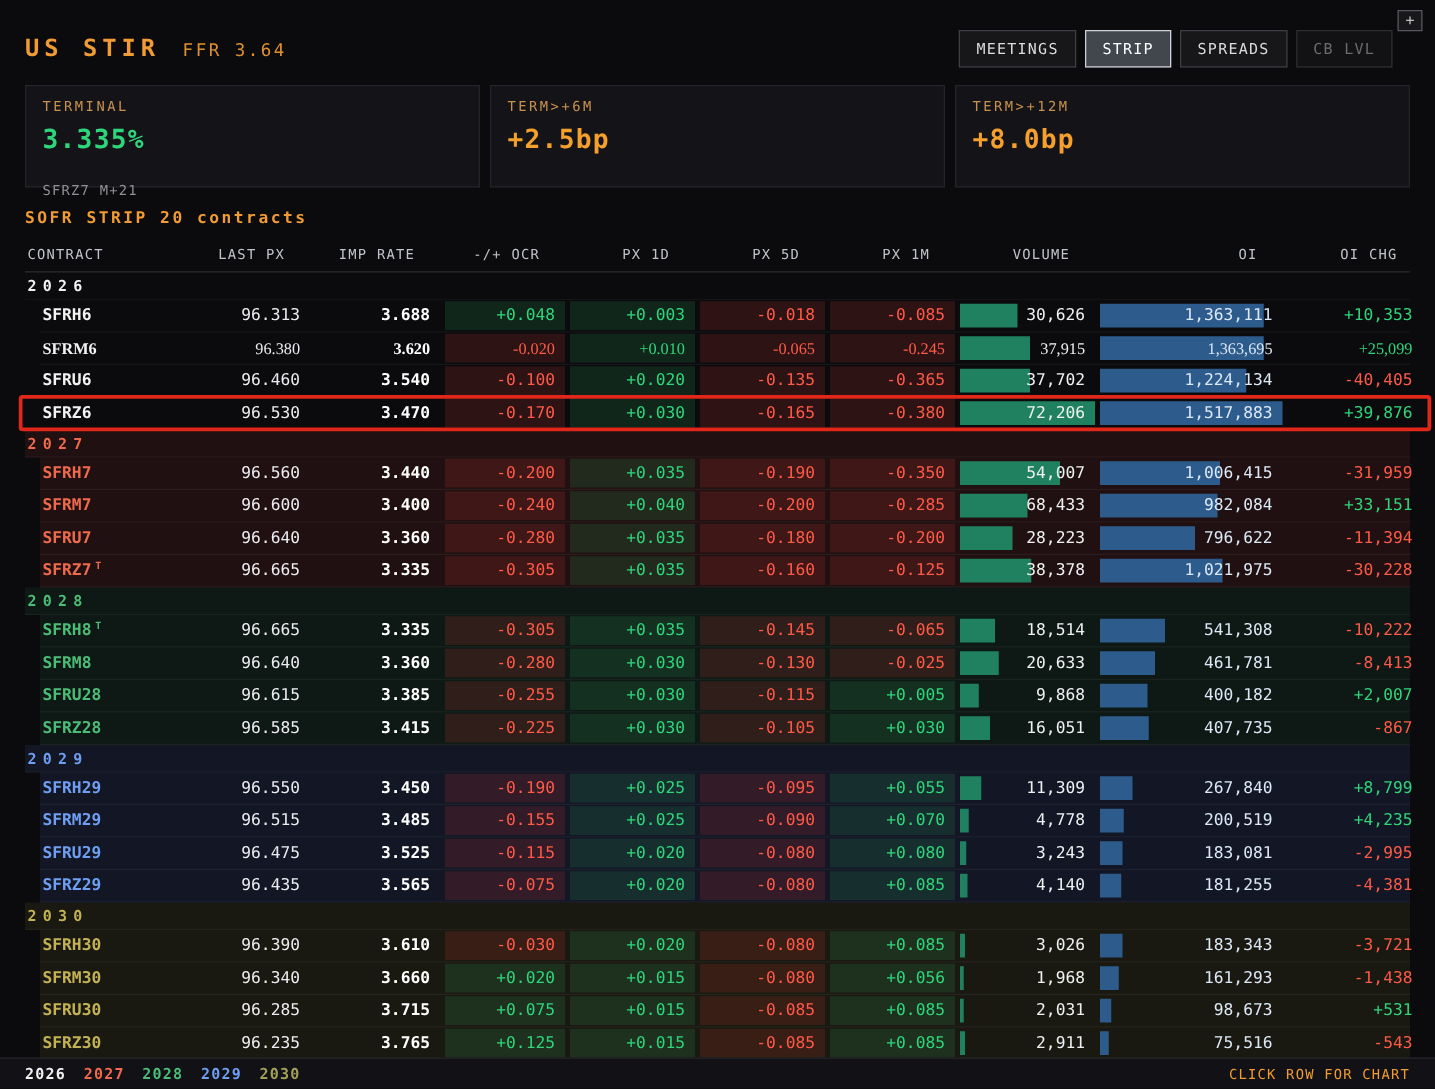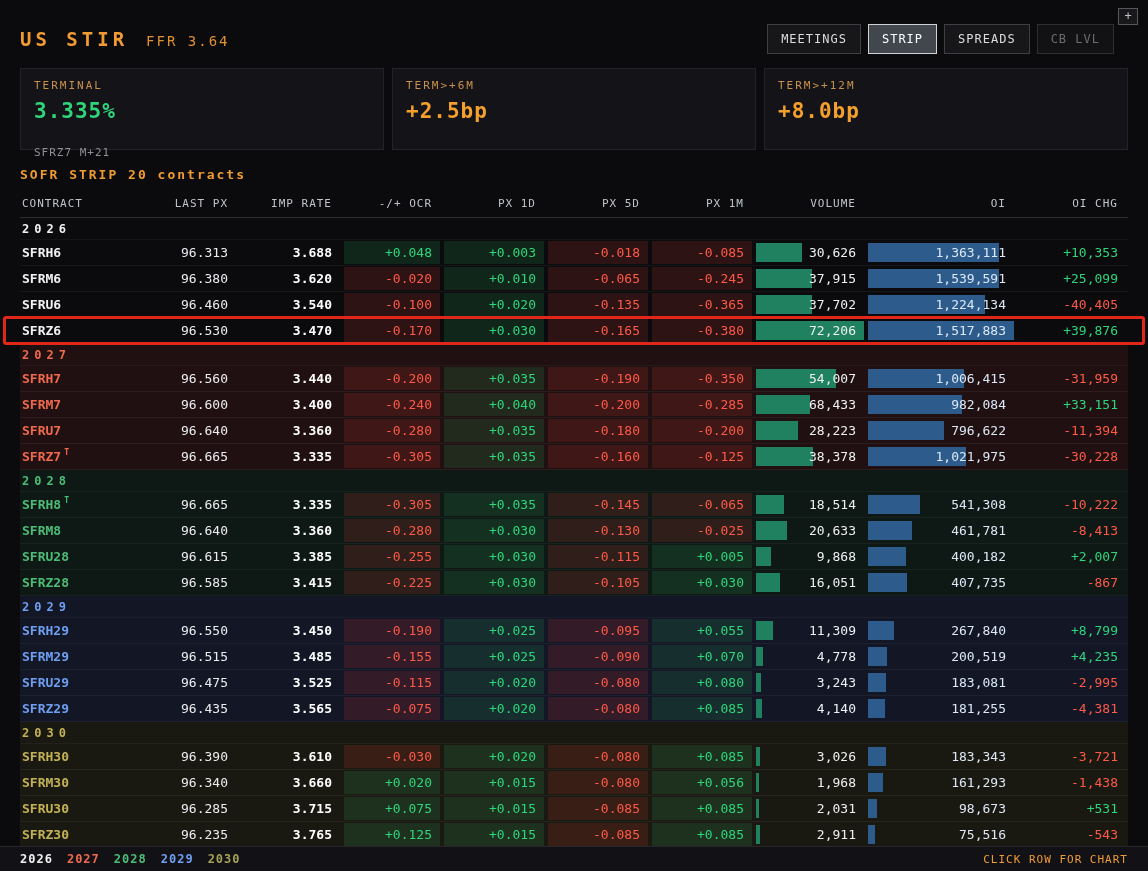--- a/index.html
+++ b/index.html
@@ -44,21 +44,21 @@
   
   .table { margin:0 20px; }
   .grid { display:grid; grid-template-columns:100px 118px 104px 100px 104px 104px 104px 112px 150px 112px; }
   .thead { border-bottom:1px solid #2b2b31; }
   .th { font-size:11px; color:#c0c4ca; letter-spacing:1px; text-align:right; padding:6px 10px 7px 0; }
   .th.left { text-align:left; padding-left:2px; }
   .group-header {
     height:22px; line-height:22px; font-size:12px; font-weight:bold; letter-spacing:5px;
     padding-left:2px; border-bottom:1px solid rgba(255,255,255,0.04);
   }
-  .row { position:relative; z-index:0; height:26px; border-bottom:1px solid rgba(255,255,255,0.05); cursor:pointer; }
+  .row { position:relative; z-index:0; height:26px; border-bottom:1px solid rgba(255,255,255,0.05); cursor:pointer;margin-left:12px; }
   .cell { display:flex; align-items:center; font-size:13px; }
   .cell.contract { font-weight:bold; padding-left:2px; }
   .marker { font-size:8px; margin-left:3px; align-self:flex-start; margin-top:4px; }
   .cell.num { justify-content:flex-end; padding-right:10px; }
   .lastpx { color:#ececf0; }
   .imp { color:#ffffff; font-weight:bold; }
   .signed.pos { color:var(--green,#2fd57b); }
   .signed.neg { color:var(--red,#ff5a48); }
   .bgcell { position:relative; }
   .bgcell::before { content:''; position:absolute; z-index:-1; top:1px; bottom:1px; left:2px; right:2px; }
@@ -149,35 +149,35 @@
           <div class="cell num vol">
             <i class="bar volbar" style="width: 40.7%;"></i>
             <span class="bar-label">30,626</span>
           </div>
           <div class="cell num oi">
             <i class="bar oibar" style="width: 87.1%;"></i>
             <span class="bar-label">1,363,111</span>
           </div>
           <div class="cell num signed pos">+10,353</div>
         </div>
-        <div class="row grid" style="background: transparent;">
+        <div class="row grid" style="background: transparent; font-family: Liberation Serif, serif;">
           <div class="cell contract" style="color: rgb(242, 242, 242);">SFRM6</div>
           <div class="cell num lastpx">96.380</div>
           <div class="cell num imp">3.620</div>
           <div class="cell num signed neg bgcell bgn">-0.020</div>
           <div class="cell num signed pos bgcell bgp">+0.010</div>
           <div class="cell num signed neg bgcell bgn">-0.065</div>
           <div class="cell num signed neg bgcell bgn">-0.245</div>
           <div class="cell num vol">
             <i class="bar volbar" style="width: 50.4%;"></i>
             <span class="bar-label">37,915</span>
           </div>
           <div class="cell num oi">
             <i class="bar oibar" style="width: 87.1%;"></i>
-            <span class="bar-label">1,539,591</span>
+            <span class="bar-label">1,363,695</span>
           </div>
           <div class="cell num signed pos">+25,099</div>
         </div>
         <div class="row grid" style="background: transparent;">
           <div class="cell contract" style="color: rgb(242, 242, 242);">SFRU6</div>
           <div class="cell num lastpx">96.460</div>
           <div class="cell num imp">3.540</div>
           <div class="cell num signed neg bgcell bgn">-0.100</div>
           <div class="cell num signed pos bgcell bgp">+0.020</div>
           <div class="cell num signed neg bgcell bgn">-0.135</div>

